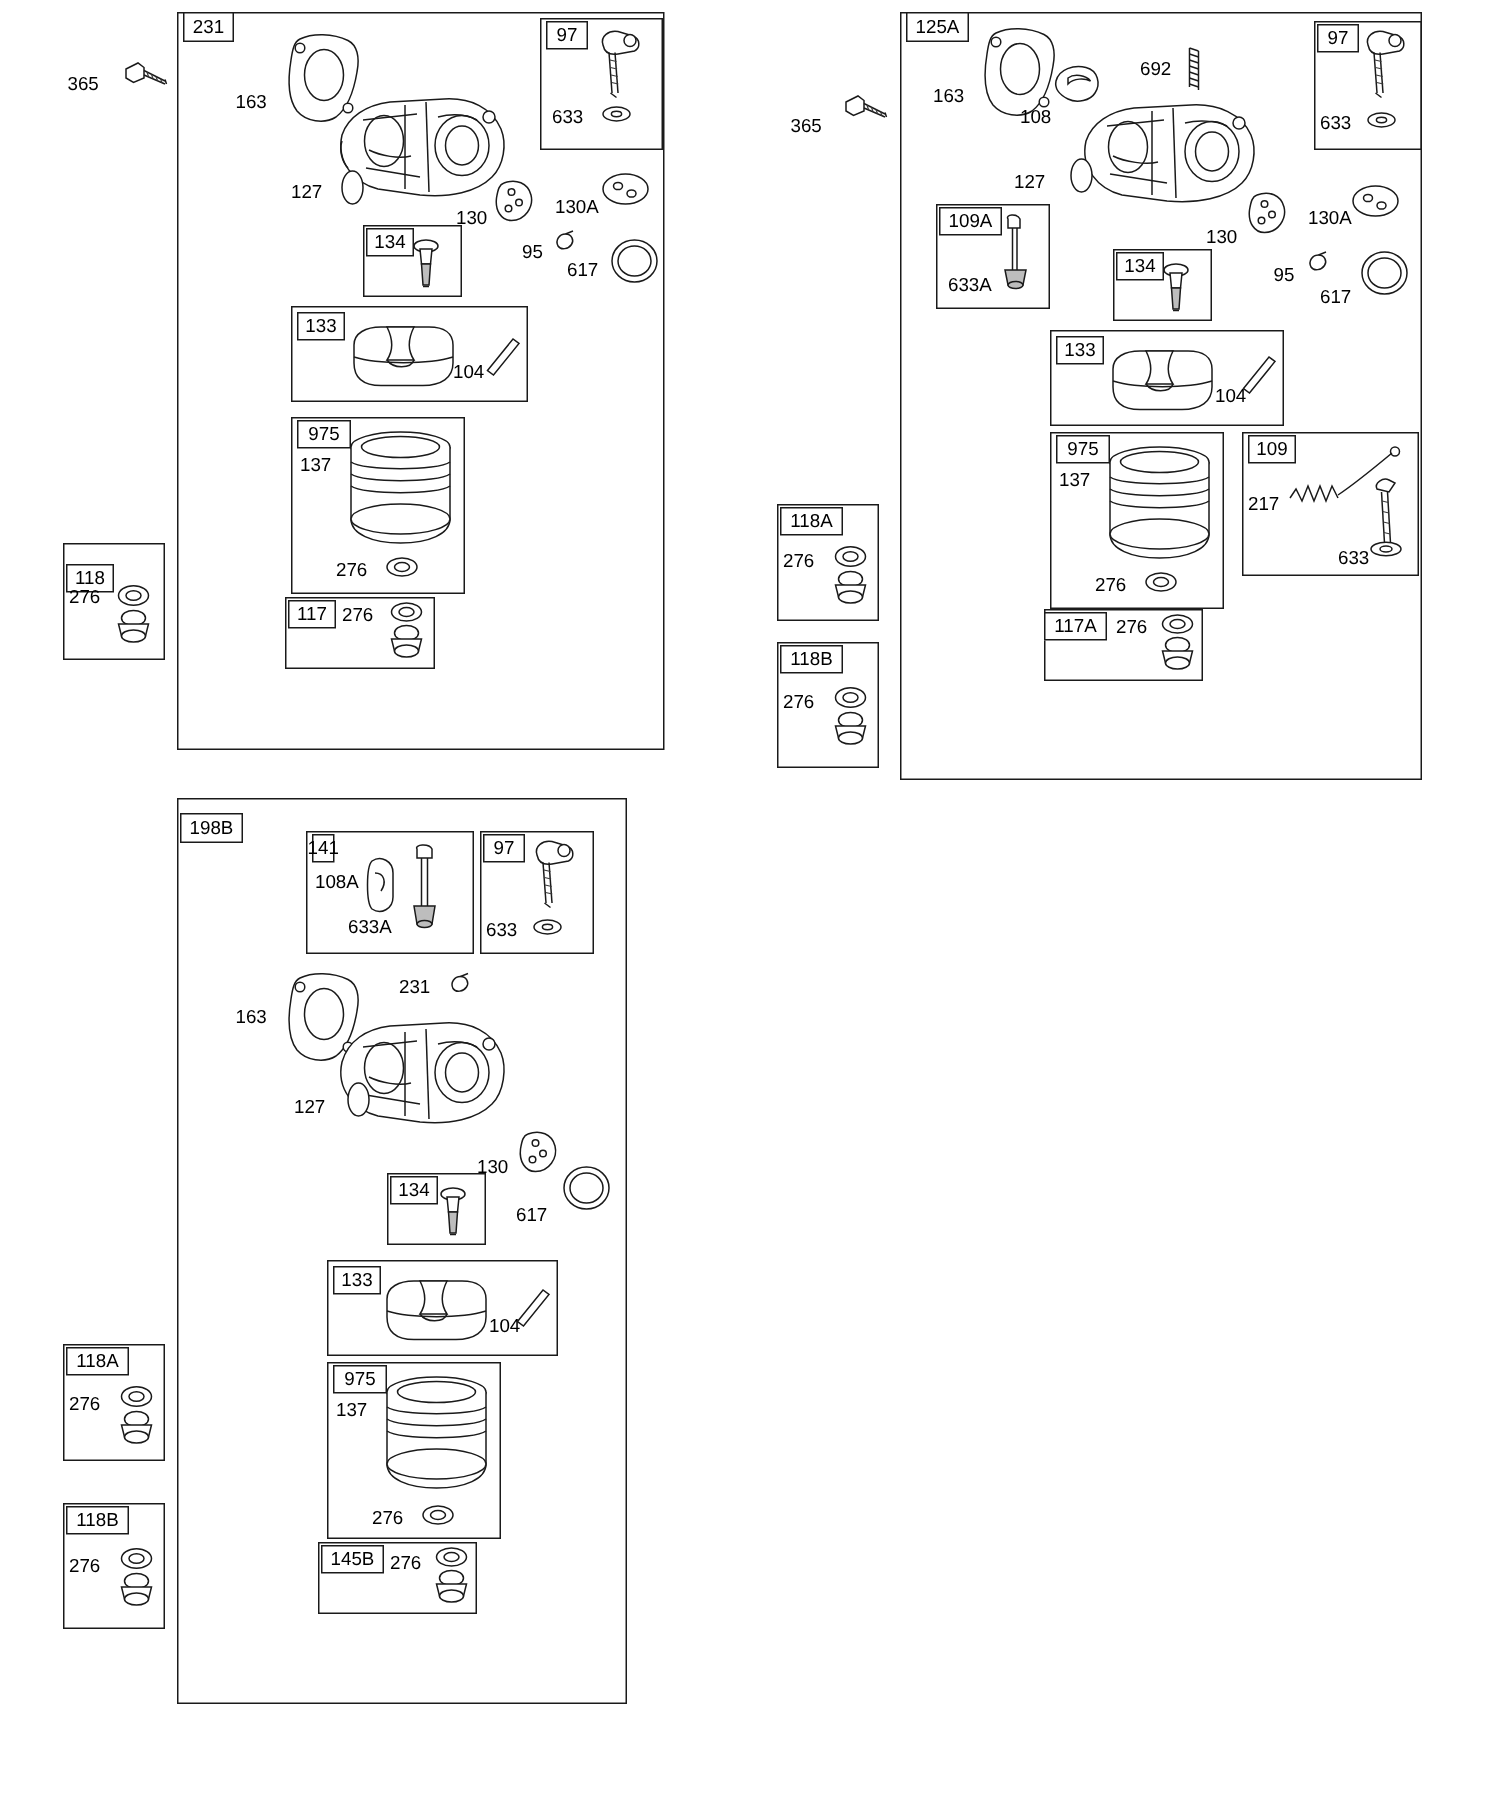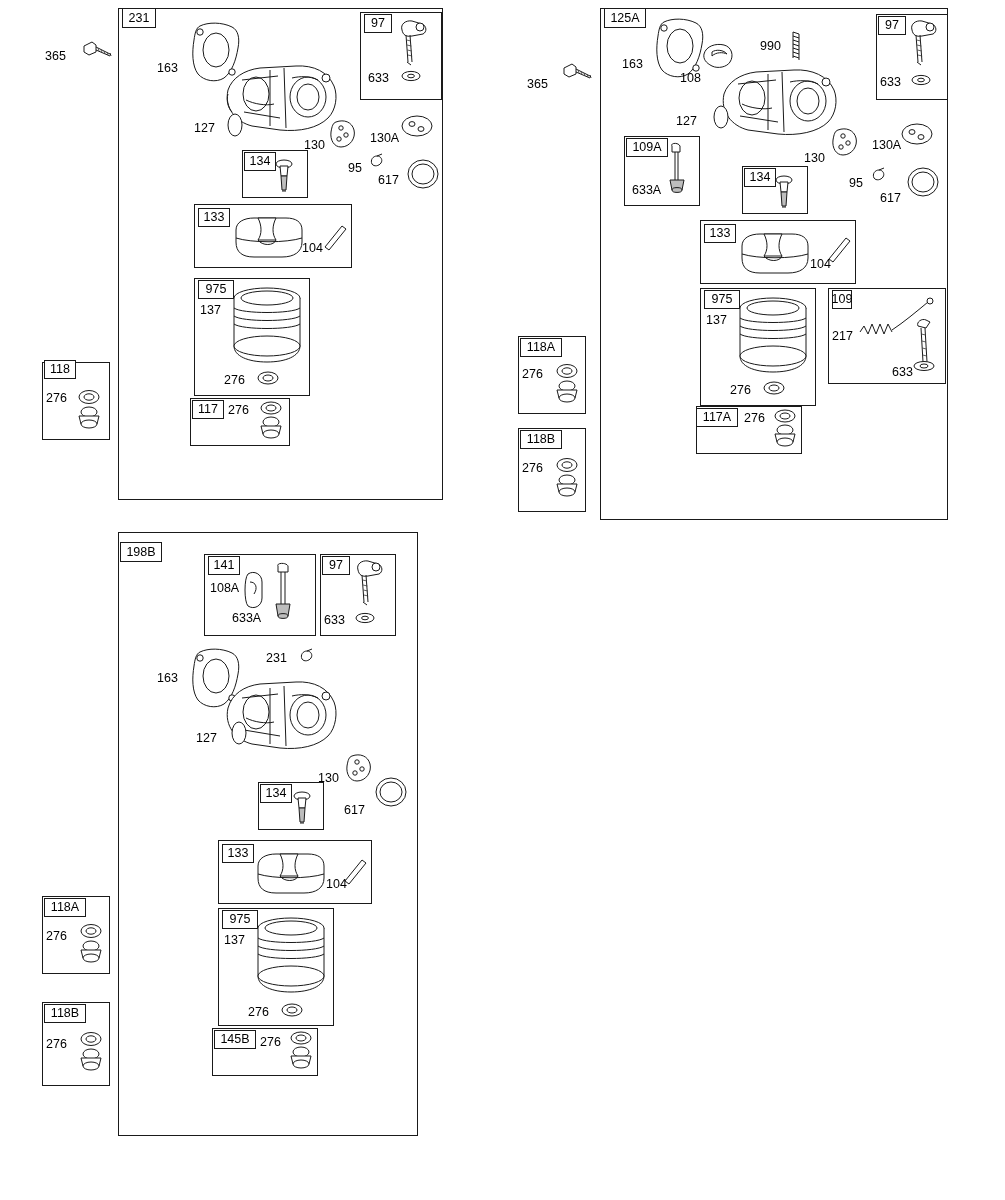--- a/index.html
+++ b/index.html
@@ -249,21 +249,21 @@
     <svg width="30" height="42" viewBox="0 0 30 42">
       <ellipse class="fillw" cx="15" cy="8" rx="10" ry="6"></ellipse>
       <ellipse class="ln" cx="15" cy="8" rx="5" ry="3"></ellipse>
       <ellipse class="fillw" cx="15" cy="22" rx="8" ry="5"></ellipse>
       <path class="fillw" d="M5 26 L25 26 L23 34 L7 34 Z"></path>
       <ellipse class="fillw" cx="15" cy="34" rx="8" ry="4"></ellipse>
     </svg>
   </div>
 
   <div class="panel" style="left:42px; top:362px; width:68px; height:78px;"></div>
-  <div class="numbox" style="left:44px; top:360px; width:32px; height:19px;text-align:right;">118</div>
+  <div class="numbox" style="left:44px; top:376px; width:32px; height:19px;text-align:right;">118</div>
   <div class="ref" style="left:46px; top:392px;">276</div>
   <div class="art" style="left:74px; top:388px;">
     <svg width="30" height="46" viewBox="0 0 30 46">
       <ellipse class="fillw" cx="15" cy="9" rx="10" ry="6.5"></ellipse>
       <ellipse class="ln" cx="15" cy="9" rx="5" ry="3.2"></ellipse>
       <ellipse class="fillw" cx="15" cy="24" rx="8" ry="5"></ellipse>
       <path class="fillw" d="M5 28 L25 28 L23 36 L7 36 Z"></path>
       <ellipse class="fillw" cx="15" cy="36" rx="8" ry="4"></ellipse>
     </svg>
   </div>
@@ -297,21 +297,21 @@
   </div>
 
   <div class="ref" style="left:680px; top:72px;">108</div>
   <div class="art" style="left:700px; top:42px;">
     <svg width="36" height="30" viewBox="0 0 36 30">
       <path class="fillw" d="M4 12 C6 4, 16 1, 24 3 C32 5, 34 14, 30 20 C27 25, 18 27, 12 24 C6 21, 3 17, 4 12 Z"></path>
       <path class="fillw" d="M12 10 C16 7, 24 8, 27 12 C23 10, 16 10, 12 14 Z"></path>
     </svg>
   </div>
 
-  <div class="ref" style="left:760px; top:40px;">990</div>
+  <div class="ref" style="left:760px; top:40px;">692</div>
   <div class="art" style="left:788px; top:30px;">
     <svg width="16" height="34" viewBox="0 0 16 34">
       <path class="ln" d="M5 2 L11 4 M5 6 L11 8 M5 10 L11 12 M5 14 L11 16 M5 18 L11 20 M5 22 L11 24 M5 26 L11 28"></path>
       <path class="ln" d="M5 2 L5 28 M11 4 L11 30"></path>
     </svg>
   </div>
 
   <div class="art" style="left:718px; top:62px;">
     <svg width="126" height="82" viewBox="0 0 126 82">
       <path class="fillw" d="M6 32 C10 20, 22 12, 38 10 L76 8 C94 7, 110 14, 116 28 C120 38, 118 52, 110 60 C100 70, 80 74, 60 72 L30 68 C14 64, 2 50, 6 32 Z"></path>
@@ -447,21 +447,21 @@
   </div>
   <div class="ref" style="left:730px; top:384px;">276</div>
   <div class="art" style="left:762px; top:380px;">
     <svg width="24" height="16" viewBox="0 0 24 16">
       <ellipse class="fillw" cx="12" cy="8" rx="10" ry="6"></ellipse>
       <ellipse class="ln" cx="12" cy="8" rx="5" ry="3"></ellipse>
     </svg>
   </div>
 
   <div class="subbox" style="left:828px; top:288px; width:118px; height:96px;"></div>
-  <div class="numbox" style="left:832px; top:290px; width:20px; height:19px;">109</div>
+  <div class="numbox" style="left:832px; top:290px; width:32px; height:19px;">109</div>
   <div class="ref" style="left:832px; top:330px;">217</div>
   <div class="art" style="left:858px; top:296px;">
     <svg width="84" height="80" viewBox="0 0 84 80">
       <path class="ln" d="M2 36 L6 30 L10 38 L14 28 L18 38 L22 28 L26 38 L30 28 L34 36"></path>
       <path class="ln" d="M34 34 C46 26, 58 16, 70 6"></path>
       <circle class="ln" cx="72" cy="5" r="3"></circle>
       <path class="fillw" d="M60 30 C58 26, 64 22, 68 24 L72 26 L68 32 Z"></path>
       <path class="ln" d="M63 32 L65 66"></path>
       <path class="ln" d="M67 32 L69 66"></path>
       <path class="ln-thin" d="M63.4 38 L67.6 39"></path>
@@ -511,21 +511,21 @@
       <path class="fillw" d="M5 28 L25 28 L23 36 L7 36 Z"></path>
       <ellipse class="fillw" cx="15" cy="36" rx="8" ry="4"></ellipse>
     </svg>
   </div>
 
 
   <div class="panel" style="left:118px; top:532px; width:300px; height:604px;"></div>
   <div class="numbox" style="left:120px; top:542px; width:42px; height:20px;">198B</div>
 
   <div class="subbox" style="left:204px; top:554px; width:112px; height:82px;"></div>
-  <div class="numbox" style="left:208px; top:556px; width:32px; height:19px;">141</div>
+  <div class="numbox" style="left:208px; top:556px; width:15px; height:19px;">141</div>
   <div class="ref" style="left:210px; top:582px;">108A</div>
   <div class="art" style="left:242px; top:568px;">
     <svg width="26" height="44" viewBox="0 0 26 44">
       <path class="fillw" d="M6 6 C12 2, 20 6, 20 14 L20 30 C20 38, 12 42, 6 38 C2 34, 2 10, 6 6 Z"></path>
       <path class="ln" d="M8 14 C14 14, 16 20, 12 26"></path>
     </svg>
   </div>
   <div class="art" style="left:268px; top:562px;">
     <svg width="32" height="62" viewBox="0 0 32 62">
       <path class="fillw" d="M10 4 C8 1, 18 0, 20 4 L20 10 L10 10 Z"></path>

